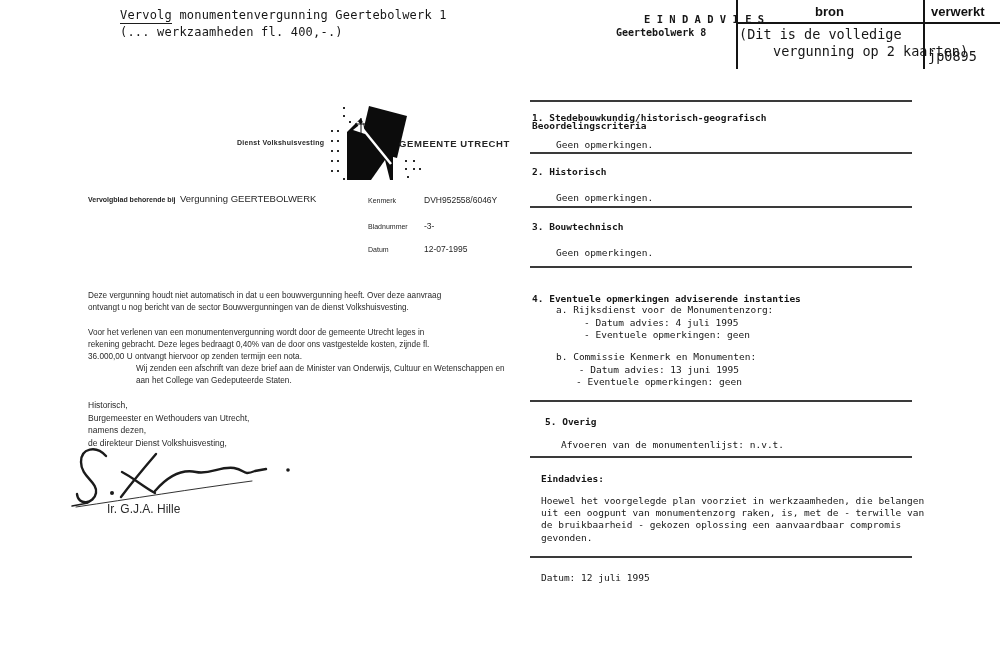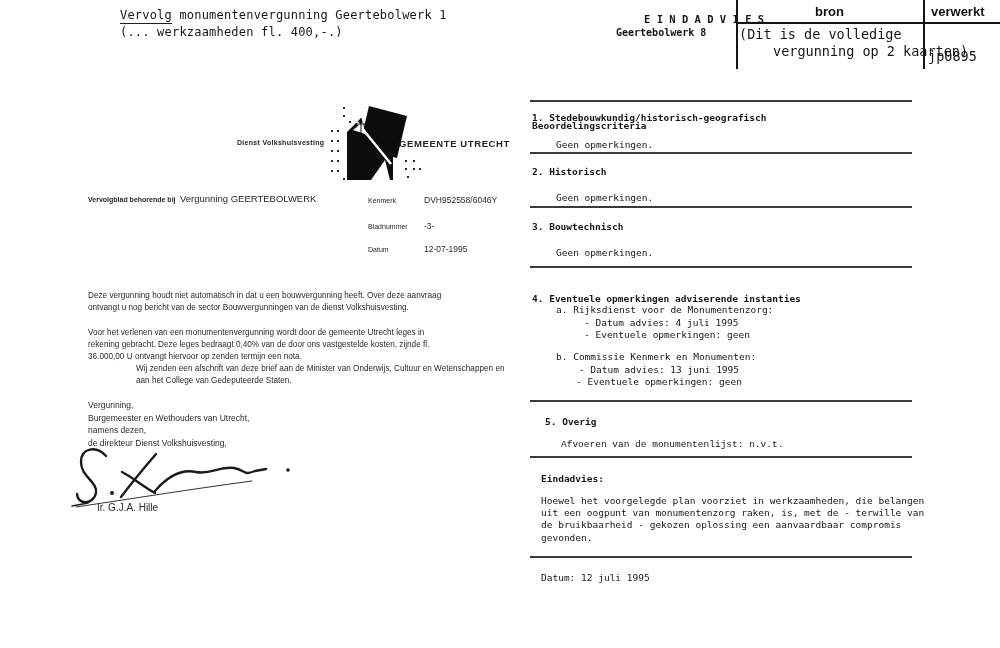--- a/index.html
+++ b/index.html
@@ -22,21 +22,21 @@
   #meta-vergunning{left:180px;top:193px;font-size:9.5px;}
   .meta-label{left:368px;font-size:7px;}
   .meta-value{left:424px;font-size:8.5px;}
   #meta-kenmerk-l{top:197px;} #meta-kenmerk-v{top:195px;}
   #meta-blad-l{top:223px;}    #meta-blad-v{top:221px;}
   #meta-datum-l{top:246px;}   #meta-datum-v{top:244px;}
   .bodypara{left:88px;font-size:8.2px;line-height:12px;color:#2a2a2a;}
   #body1{top:290px;} #body2{top:327px;} #body3{top:363px;margin-left:48px;}
   #closing{left:88px;top:399px;font-size:8.5px;line-height:12.6px;color:#2a2a2a;}
   #signature-svg{left:70px;top:440px;}
-  #signer{left:97px;top:502px;font-size:10px;color:#2a2a2a;}
+  #signer{left:107px;top:502px;font-size:12px;color:#2a2a2a;}
 
   
   #rp-title{left:607px;top:13px;font-size:10.5px;font-weight:bold;white-space:pre;margin-left:37px;}
   #rp-sub{left:616px;top:27px;font-size:10px;font-weight:bold;}
   #tbl-vline-l{left:736px;top:0;height:69px;}
   #tbl-vline-r{left:923px;top:0;height:69px;}
   #tbl-hline{left:736px;top:22px;width:264px;height:1.8px;background:#141414;position:absolute;}
   #th-bron{left:736px;top:4px;width:187px;text-align:center;font-size:13px;font-weight:600;color:#111;}
   #th-verwerkt{left:931px;top:4px;font-size:13px;font-weight:600;color:#111;}
   #note1{left:739px;top:26px;font-size:13.5px;}
@@ -51,21 +51,21 @@
   #s1-h{left:532px;top:112px;}  #s1-b{left:556px;top:139px;}
   #hr2{left:530px;top:152px;width:382px;}
   #s2-h{left:532px;top:166px;}  #s2-b{left:556px;top:192px;}
   #hr3{left:530px;top:206px;width:382px;}
   #s3-h{left:532px;top:221px;}  #s3-b{left:556px;top:247px;}
   #hr4{left:530px;top:266px;width:382px;}
   #s4-h{left:532px;top:281px;margin-top:12px;}
   #s4a-t{left:556px;top:304px;} #s4a-l{left:584px;top:317px;line-height:12.3px;}
   #s4b-t{left:556px;top:351px;} #s4b-l{left:576px;top:364px;line-height:12.3px;text-align:center;}
   #hr5{left:530px;top:400px;width:382px;}
-  #s5-h{left:545px;top:416px;}  #s5-b{left:561px;top:439px;font-family:Liberation Mono, monospace;}
+  #s5-h{left:545px;top:416px;}  #s5-b{left:561px;top:439px;}
   #hr6{left:530px;top:456px;width:382px;}
   #ea-h{left:541px;top:473px;}
   #ea-b{left:541px;top:495px;line-height:12.2px;}
   #hr7{left:530px;top:556px;width:382px;}
   #rp-datum{left:541px;top:572px;}
 </style>
 </head>
 <body>
 
 <div class="stage">
@@ -132,21 +132,21 @@
       <div>Voor het verlenen van een monumentenvergunning wordt door de gemeente Utrecht leges in</div>
       <div>rekening gebracht. Deze leges bedraagt 0,40% van de door ons vastgestelde kosten, zijnde fl.</div>
       <div>36.000,00 U ontvangt hiervoor op zenden termijn een nota.</div>
     </div>
   <div id="body3" class="abs sans bodypara">
       <div>Wij zenden een afschrift van deze brief aan de Minister van Onderwijs, Cultuur en Wetenschappen en</div>
       <div>aan het College van Gedeputeerde Staten.</div>
     </div>
 
   <div id="closing" class="abs sans">
-      <div>Vergunning,</div>
+      <div>Historisch,</div>
       <div>Burgemeester en Wethouders van Utrecht,</div>
       <div>namens dezen,</div>
       <div>de direkteur Dienst Volkshuisvesting,</div>
     </div>
 
   <svg id="signature-svg" class="abs" width="245" height="72" viewBox="0 0 245 72">
     <g fill="none" stroke="#1b1b1b" stroke-linecap="round">
       <path d="M36,16 C26,5 11,8 11,22 C11,37 28,42 26,53 C24,64 8,66 7,54" stroke-width="2.4"></path>
       <circle cx="42" cy="53" r="2" fill="#1b1b1b" stroke="none"></circle>
       <path d="M86,14 C74,28 60,45 51,57" stroke-width="2.4"></path>

